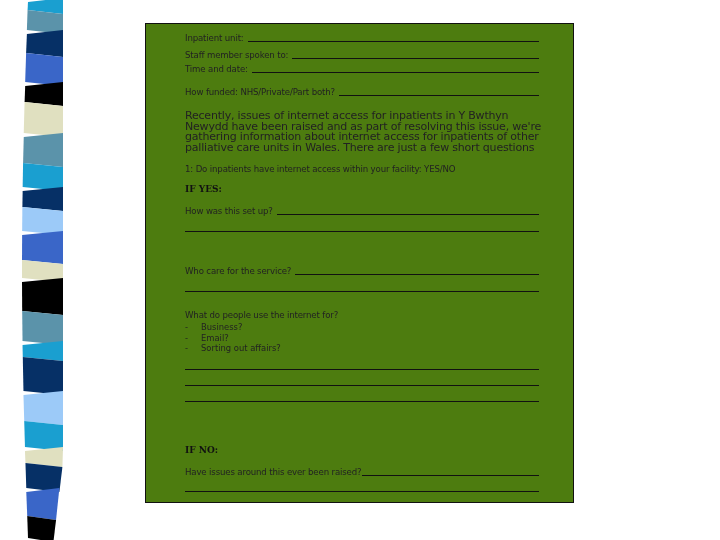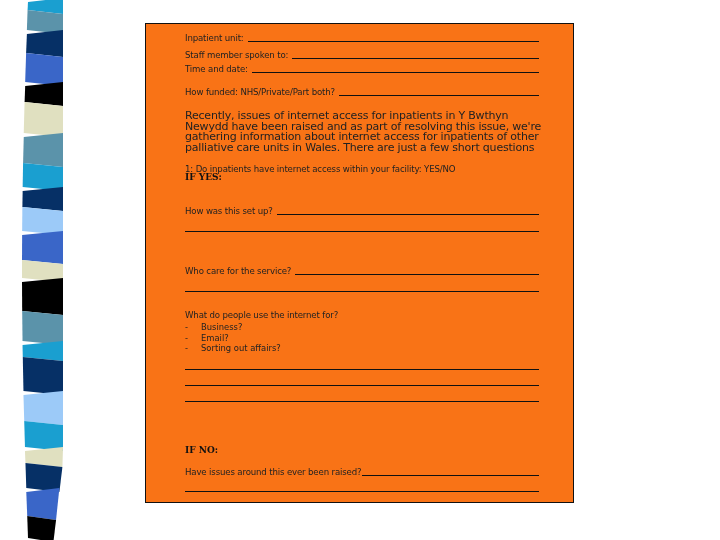--- a/index.html
+++ b/index.html
@@ -3,21 +3,21 @@
 <meta charset="utf-8">
 <style>
   html, body { margin: 0; padding: 0; }
   body {
     width: 720px; height: 540px; background: #ffffff; position: relative; overflow: hidden;
     font-family: "DejaVu Sans", sans-serif;
   }
   #stripe-bar { position: absolute; left: 0; top: 0; width: 90px; height: 540px; }
   .doc {
     position: absolute; left: 145px; top: 23px; width: 429px; height: 480px;
-    border: 1.5px solid #111; box-sizing: border-box; background: #f97316;
+    border: 1.5px solid #111; box-sizing: border-box; background: #4d7c0f;
   }
   .row { position: absolute; left: 39px; display: flex; align-items: flex-end; font-size: 8.6px; color: #222; white-space: nowrap; }
   .row .lbl { letter-spacing: -0.15px; }
   .row .fill { flex: 1; border-bottom: 1.3px solid #111; margin-left: 4px; height: 0; margin-bottom: 1px; }
   .line { position: absolute; left: 39px; width: 354px; border-bottom: 1.3px solid #111; height: 0; }
   .para { position: absolute; left: 39px; width: 360px; font-size: 11px; line-height: 10.5px; color: #222; letter-spacing: -0.2px; }
   .heading { position: absolute; left: 39px; font-size: 9px; font-weight: bold; color: #111; font-family: "DejaVu Serif", serif; }
   .q { position: absolute; left: 39px; font-size: 8.6px; color: #222; letter-spacing: -0.15px; }
   .bullets { position: absolute; left: 39px; font-size: 8.4px; line-height: 10.5px; color: #222; margin: 0; padding: 0; list-style: none; }
   .bullets li { display: flex; }
@@ -66,21 +66,21 @@
   </div>
   <div class="row" style="top:63px; width:354px;">
     <span class="lbl">How funded: NHS/Private/Part both?</span>
     <span class="fill"></span>
   </div>
 
   <div class="para" style="top:87px;">Recently, issues of internet access for inpatients in Y Bwthyn Newydd have been raised and as part of resolving this issue, we're gathering information about internet access for inpatients of other palliative care units in Wales.  There are just a few short questions</div>
 
   <div class="q" style="top:140px;">1: Do inpatients have internet access within your facility: YES/NO</div>
 
-  <div class="heading" style="top:148px;">IF YES:</div>
+  <div class="heading" style="top:160px;">IF YES:</div>
 
   <div class="row" style="top:182px; width:354px;">
     <span class="lbl">How was this set up?</span>
     <span class="fill"></span>
   </div>
   <div class="line" style="top:207px;"></div>
 
   <div class="row" style="top:242px; width:354px;">
     <span class="lbl">Who care for the service?</span>
     <span class="fill"></span>

